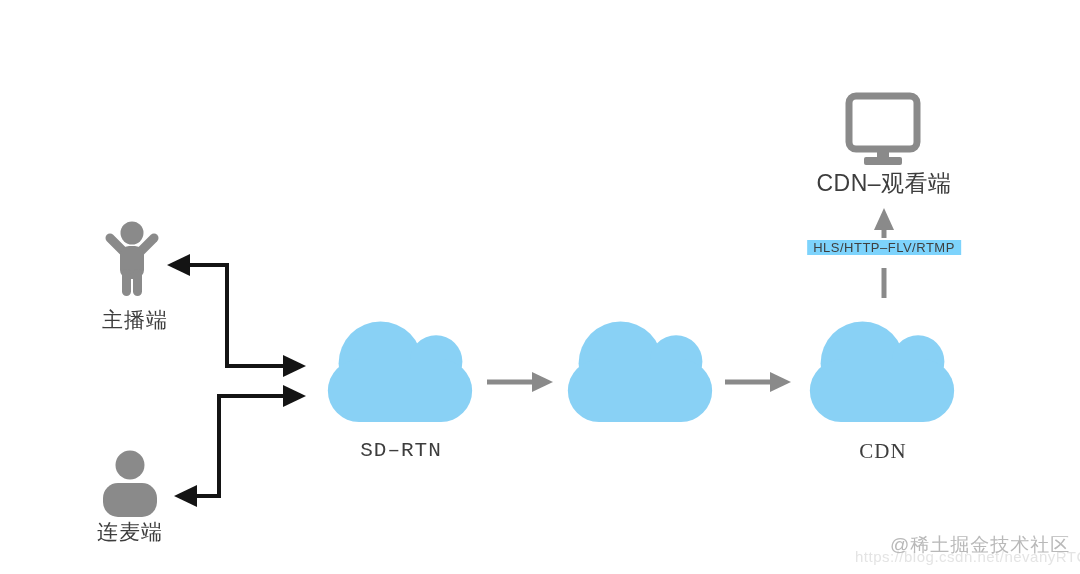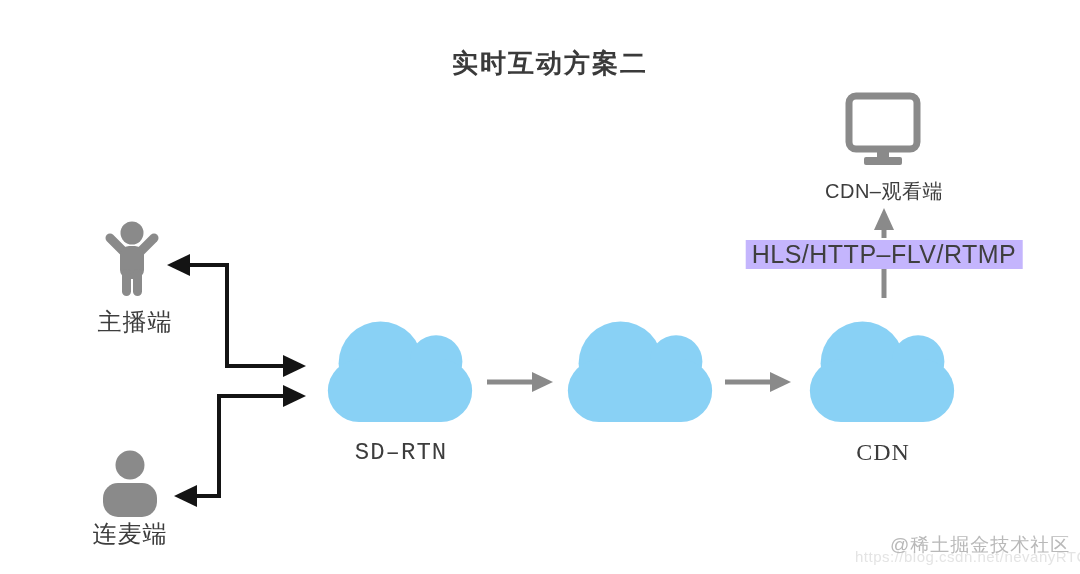--- a/index.html
+++ b/index.html
@@ -3,44 +3,43 @@
 <meta charset="utf-8">
 <style>
   html,body{margin:0;padding:0;background:#ffffff;}
   .canvas{
     position:relative;width:1080px;height:574px;background:#ffffff;overflow:hidden;
     font-family:"Liberation Sans","DejaVu Sans",sans-serif;color:#3d3d3d;
   }
   .abs{position:absolute;}
   .label{
     position:absolute;transform:translateX(-50%);white-space:nowrap;
-    font-size:24px;color:#3d3d3d;letter-spacing:1px;
+    font-size:21px;color:#3d3d3d;letter-spacing:1px;
   }
   .title{
     position:absolute;transform:translateX(-50%);white-space:nowrap;
     font-size:26px;font-weight:700;color:#3a3a3a;letter-spacing:2px;
   }
   .protocols{
     position:absolute;transform:translateX(-50%);white-space:nowrap;
-    font-size:25px;color:#3f3f3f;letter-spacing:0.5px;background:#c4b5fd;padding:0 6px;
+    font-size:13px;color:#3f3f3f;letter-spacing:0.5px;background:#7dd3fc;padding:0 6px;
   }
   .wm-main{
     position:absolute;white-space:nowrap;font-size:19px;color:#b9b9b9;letter-spacing:1px;
   }
   .wm-url{
     position:absolute;white-space:nowrap;font-size:15px;color:#e4e4e4;letter-spacing:0.5px;
   }
   svg{display:block;}
 </style>
 </head>
 <body>
 
 <div class="canvas">
 
-  <div class="title" style="left:550px;top:46px;">实时互动方案二</div>
 
   <svg class="abs" style="left:0;top:0;" width="1080" height="574" viewBox="0 0 1080 574">
 
     <g stroke="#141414" fill="#141414">
       <polyline points="188,265 227,265 227,366 285,366" fill="none" stroke-width="4"></polyline>
       <polygon points="167,265 190,254 190,276" stroke="none"></polygon>
       <polygon points="306,366 283,355 283,377" stroke="none"></polygon>
     </g>
 
     <g stroke="#141414" fill="#141414">
@@ -114,18 +113,18 @@
 
   <div class="protocols" style="left:884px;top:240px;">HLS/HTTP–FLV/RTMP</div>
 
   <div class="abs" style="left:844px;top:92px;">
     <svg width="78" height="78" viewBox="0 0 78 78">
       <rect x="5" y="4" width="68" height="53" rx="7" fill="none" stroke="#8a8a8a" stroke-width="7"></rect>
       <rect x="33" y="57" width="12" height="9" fill="#8a8a8a"></rect>
       <rect x="20" y="65" width="38" height="8" rx="2" fill="#8a8a8a"></rect>
     </svg>
   </div>
-  <div class="label" style="left:884px;top:178px;letter-spacing:0.5px;font-size:20px;">CDN–观看端</div>
+  <div class="label" style="left:884px;top:168px;letter-spacing:0.5px;font-size:23px;">CDN–观看端</div>
 
   <div class="wm-url" style="left:855px;top:548px;">https://blog.csdn.net/nevanyRTC</div>
   <div class="wm-main" style="left:890px;top:532px;">@稀土掘金技术社区</div>
 
 </div>
 
 </body></html>

